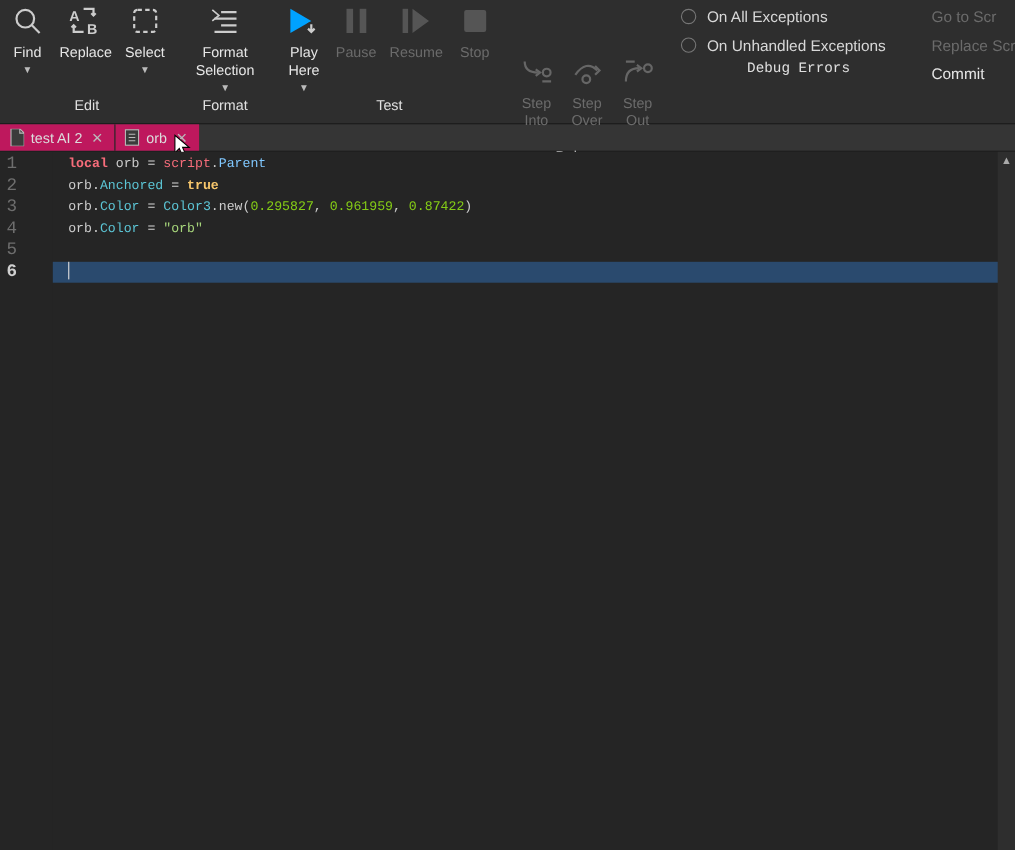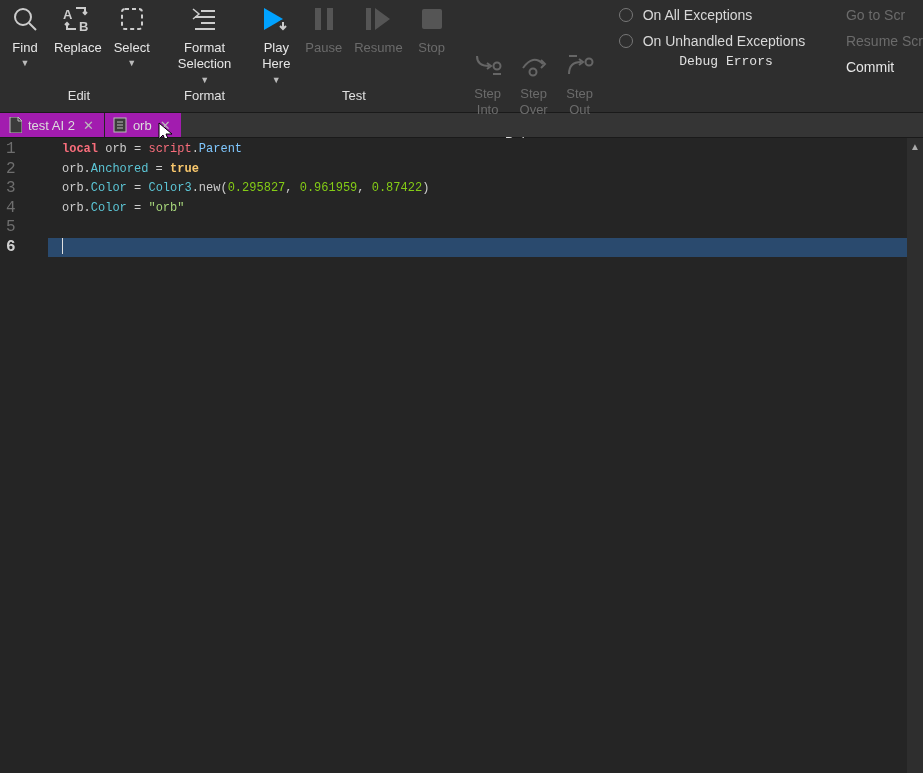--- a/index.html
+++ b/index.html
@@ -111,21 +111,21 @@
     align-items: stretch;
     border-top: 1px solid #1a1a1a;
     border-bottom: 1px solid #1a1a1a;
   }
   .tab {
     display: flex;
     align-items: center;
     padding: 0 8px;
     font-size: 13px;
     color: #dcdcdc;
-    background: #a21caf;
+    background: #be185d;
     gap: 6px;
     cursor: pointer;
   }
   .tab .tab-ico svg { display: block; }
   .tab .close {
     font-size: 13px;
     color: #bbb;
     padding: 0 2px;
   }
   .tab + .tab { border-left: 1px solid #252525; }
@@ -364,21 +364,21 @@
       <div class="radio-row">
         <span class="radio"></span>
         <span>On Unhandled Exceptions</span>
       </div>
     </div>
     <div class="group-label" style="padding-left:40px;font-family:Liberation Mono, monospace;">Debug Errors</div>
   </div>
 
   <div class="right-actions">
     <span class="act disabled">Go to Scr</span>
-    <span class="act disabled">Resume Scr</span>
+    <span class="act disabled">Replace Scr</span>
     <span class="act" style="color:#e6e6e6;">Commit</span>
   </div>
 </div>
 
 <div class="tabbar">
   <div class="tab">
     <span class="tab-ico">
       <svg width="14" height="16" viewBox="0 0 14 16">
           <path d="M2 0 L10 0 L14 4 L14 16 L2 16 Z" fill="#3b3b3b" stroke="#bbb" stroke-width="1"></path>
           <path d="M10 0 L10 4 L14 4" fill="none" stroke="#bbb" stroke-width="1"></path>

